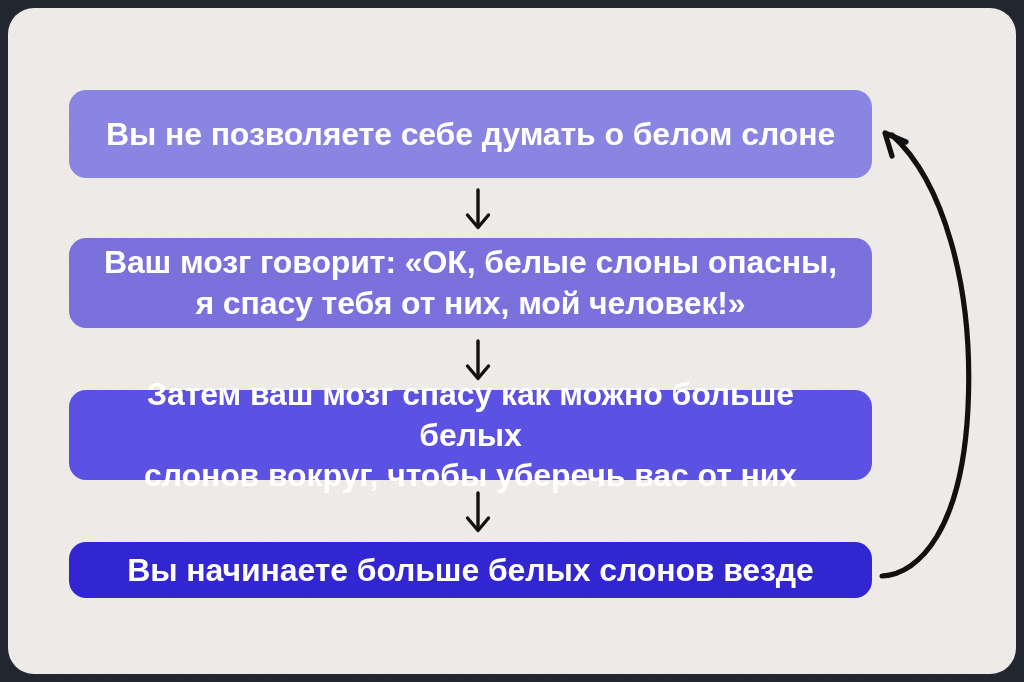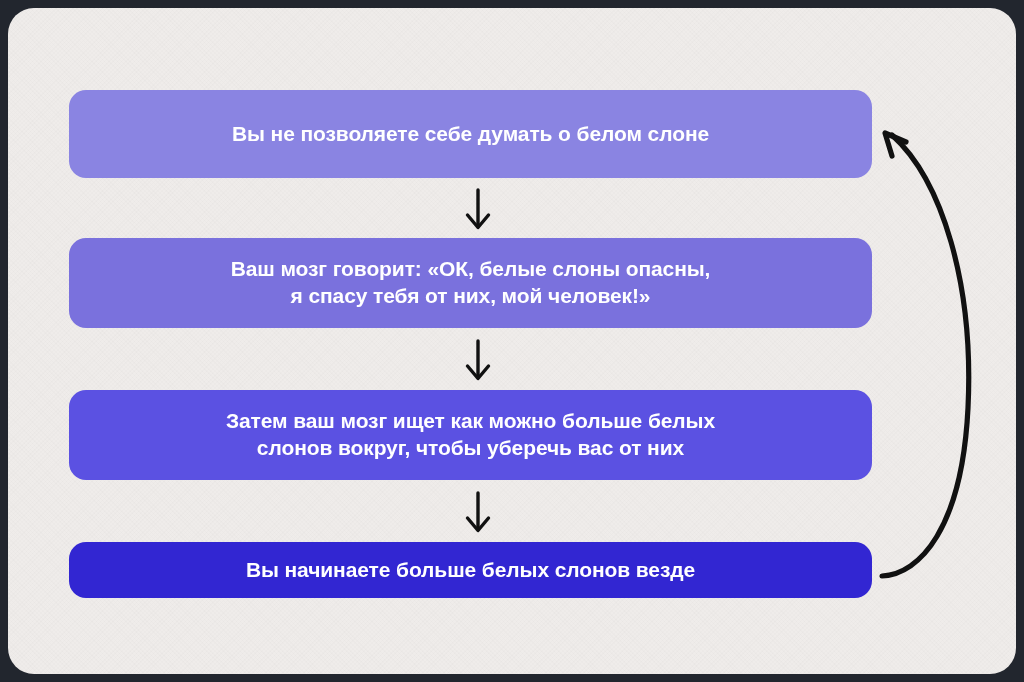--- a/index.html
+++ b/index.html
@@ -50,21 +50,21 @@
     left: 61px;
     width: 803px;
     box-sizing: border-box;
     border-radius: 17px;
     display: flex;
     align-items: center;
     justify-content: center;
     text-align: center;
     color: #ffffff;
     font-weight: bold;
-    font-size: 21px;
+    font-size: 32px;
     line-height: 1.28;
     letter-spacing: -0.1px;
     padding: 0 26px;
     z-index: 2;
   }
 
   .node-1 { top: 82px;  height: 88px; background: #8a84e2; }
   .node-2 { top: 230px; height: 90px; background: #7a71dd; }
   .node-3 { top: 382px; height: 90px; background: #5b51e2; }
   .node-4 { top: 534px; height: 56px; background: #3226d2; }
@@ -117,21 +117,21 @@
     </div>
 
     <div class="arrow-down arrow-down-2">
       <svg viewBox="0 0 46 46" width="46" height="46" aria-hidden="true">
         <path d="M23 2 L23 36" stroke="#111111" stroke-width="3.4" stroke-linecap="round" fill="none"></path>
         <path d="M12.5 27 L23 39.5 L33.5 27" stroke="#111111" stroke-width="3.4" stroke-linecap="round" stroke-linejoin="round" fill="none"></path>
       </svg>
     </div>
 
     <div class="node node-3" style="background: rgb(91, 81, 226);">
-      <span class="node-label">Затем ваш мозг ищет как можно больше белых
+      <span class="node-label">Затем ваш мозг спасу как можно больше белых
 слонов вокруг, чтобы уберечь вас от них</span>
     </div>
 
     <div class="arrow-down arrow-down-3">
       <svg viewBox="0 0 46 46" width="46" height="46" aria-hidden="true">
         <path d="M23 2 L23 36" stroke="#111111" stroke-width="3.4" stroke-linecap="round" fill="none"></path>
         <path d="M12.5 27 L23 39.5 L33.5 27" stroke="#111111" stroke-width="3.4" stroke-linecap="round" stroke-linejoin="round" fill="none"></path>
       </svg>
     </div>
 

